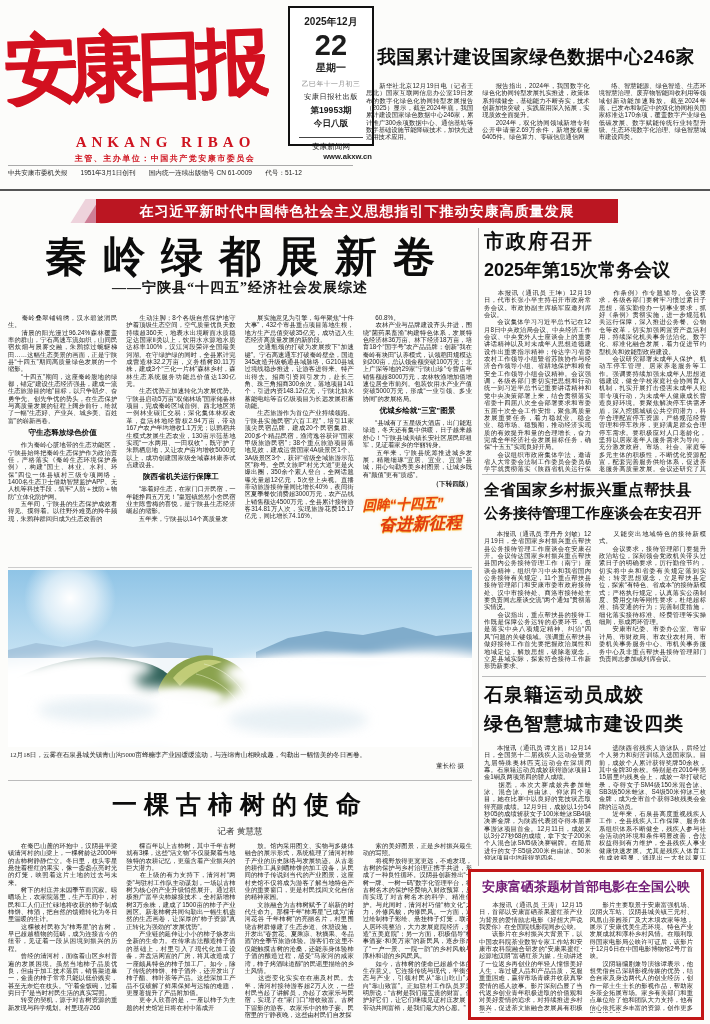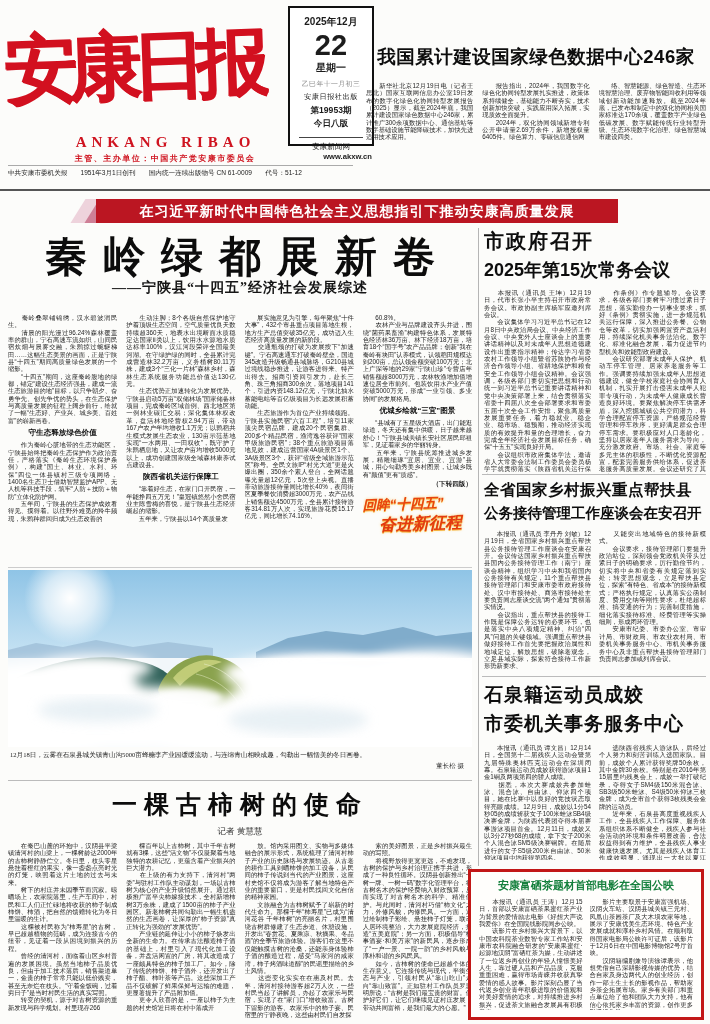--- a/index.html
+++ b/index.html
@@ -95,21 +95,21 @@
   .recep .rc-h1a{font-size:15.5px;letter-spacing:.5px;}
   .recep .rc-h1b{font-size:14.5px;margin-top:3px;}
   .recep .col{height:148px;}
   .ath .rc-h1a{font-size:19px;letter-spacing:1px;}
   .ath .rc-h1b{font-size:19px;margin-top:3px;letter-spacing:1px;}
   .ath .col{height:116px;}
 
   
   .movie{position:absolute;left:468px;top:869px;width:236px;height:151px;border:3px solid #c21717;
          background:#fffefc;box-sizing:border-box;padding:6px 8px 4px 8px;}
-  .movie-h{text-align:center;font-size:11px;font-weight:900;color:#15803d;white-space:nowrap;}
+  .movie-h{text-align:center;font-size:13px;font-weight:900;color:#701a75;white-space:nowrap;}
   .movie .rc-body{margin-top:5px;gap:7px;}
   .movie .col{height:112px;}
 </style>
 </head>
 <body>
 
 <div class="page">
 
   <div class="callig">安康日报</div>
   <div class="pinyin">ANKANG RIBAO</div>
@@ -291,21 +291,21 @@
       <div class="col bt">　　又能突出地域特色的接待新模式。
 　　会议要求，接待管理部门要提升政治站位，深刻领会党政机关带头过紧日子的明确要求，厉行勤俭节约，切实将中央和省委有关规定落到实处；转变思想观念，立足帮扶县定位，探索“有特色、省成本”的接待新模式；严格执行规定，认真落实公函制度、费用交纳等刚性要求，杜绝超标准、搞变通的行为；完善制度措施，细化落实接待标准、经费管理等实操细则，形成闭环管理。
 　　安康市纪委、市委办公室、市审计局、市财政局、市农业农村局、市委机关事务服务中心、市机关事务服务中心及非重点帮扶县接待管理部门负责同志参加或列席会议。</div>
     </div>
   </div>
 
   <div class="hline" style="left:482px;top:676px;width:224px;background:#bbb;"></div>
 
   <div class="rc ath" style="top:682px;">
     <div class="rc-h1 rc-h1a">石泉籍运动员成姣</div>
-    <div class="rc-h1 rc-h1b">市委机关事务服务中心</div>
+    <div class="rc-h1 rc-h1b">绿色智慧城市建设四类</div>
     <div class="cols rc-body">
       <div class="col bt">　　本报讯（通讯员 谭文昌）12月14日，全国第十二届残疾人运动会暨第九届特殊奥林匹克运动会在深圳闭幕。石泉籍运动员成姣获得游泳项目1金1铜及两项第四的骄人成绩。
 　　据悉，本次大赛成姣共参加蛙泳、混合泳、自由泳、仰泳四个项目，她在比赛中以良好的竞技状态取得亮眼成绩。12月9日，成姣以1分54秒05的成绩斩获女子100米蛙泳SB4级决赛金牌，为陕西代表团夺得本届赛事游泳项目首金。12月11日，成姣又以3分27秒68的成绩，拿下女子200米个人混合泳SM5级决赛铜牌。在随后进行的女子S5级200米自由泳、50米仰泳项目中均获得第四名。
 　　成姣1994年4月出生于石泉县迎丰镇梧桐村一户普通农民家庭。因先天性脑瘫导致双腿无法行走，2005年入</div>
       <div class="col bt">　　选陕西省残疾人游泳队，后经过个人努力和刻苦训练入选国家队。目前，成姣个人累计获得奖牌50余枚，其中金牌30余枚。特别是在2016年第15届里约残奥会上，成姣一举打破纪录，夺得女子SM4级150米混合泳、SB3级50米蛙泳、S4级50米仰泳三枚金牌，成为全市首个获得3枚残奥会金牌的运动员。
 　　近年来，石泉县高度重视残疾人工作，全县残疾人工作保障、服务体系组织体系不断健全，残疾人参与社会活动的环境和条件明显改善，合法权益得到有力维护，全县残疾人事业健康快速发展。尤其是残疾人体育工作成效明显，涌现出一大批以夏江波、成姣为代表的石泉籍优秀运动员，先后在残奥会、全国残疾人运动会等大型综合运动会中崭露头角，屡获佳绩，展现了石泉健儿的昂扬风采。</div>
     </div>
   </div>
 
   <div class="movie">

